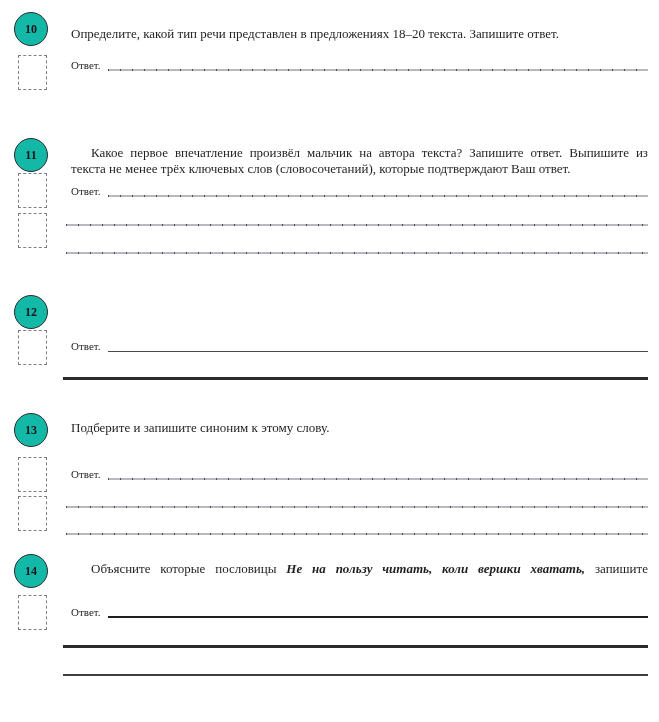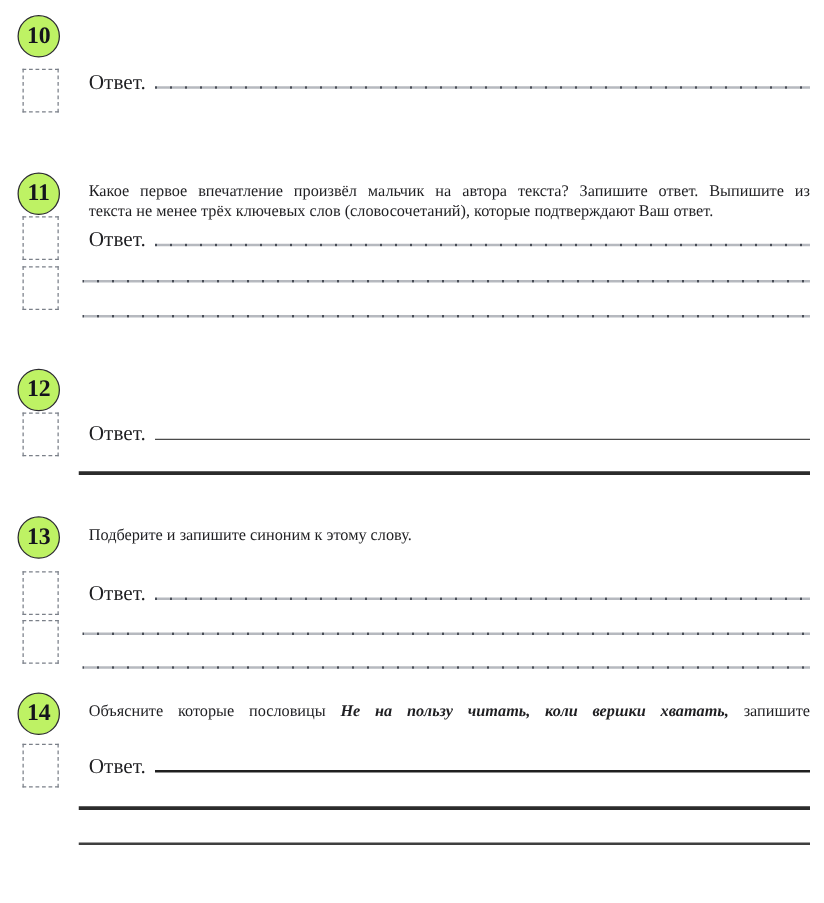--- a/index.html
+++ b/index.html
@@ -11,57 +11,60 @@
     font-family: "Liberation Serif", "DejaVu Serif", serif;
     color: #1f1f22;
     overflow: hidden;
   }
   .q { position: absolute; left: 0; width: 659px; }
 
   .badge {
     position: absolute; left: 14px; width: 34px; height: 34px;
     border: 1.6px solid #2c2c30; border-radius: 50%;
     display: flex; align-items: center; justify-content: center;
-    font-weight: 700; font-size: 19px; box-sizing: border-box;
-    background: #bef264; color: #14141c;
+    font-weight: 700; font-size: 12px; box-sizing: border-box;
+    background: #14b8a6; color: #14141c;
   }
   .cbx {
     position: absolute; left: 18px; width: 29px; height: 35px;
     border: 1px dashed #7b8089; box-sizing: border-box; background: #fff;
   }
   .qtext {
     position: absolute; left: 71px; width: 577px;
     font-size: 13px; line-height: 15.6px;
   }
-  .jl { text-align: justify; text-align-last: justify; }
+  .jl { text-align: justify; text-align-last: justify; margin-left: 20px; }
   .prov { font-weight: 700; font-style: italic; }
 
   .ansrow {
     position: absolute; left: 71px; width: 577px; height: 15px;
     display: flex; align-items: flex-end; gap: 7px;
   }
-  .anslabel { font-size: 17px; line-height: 15px; flex: 0 0 auto; }
+  .anslabel { font-size: 11px; line-height: 15px; flex: 0 0 auto; }
   .ansline { flex: 1 1 auto; margin-bottom: 2px; }
 
   .dot   { height: 2px;   background: repeating-linear-gradient(90deg,#474c56 0px,#474c56 1.5px,#b6b9bf 1.5px,#b6b9bf 12px); }
   .solid { height: 1.4px; background: #4a4a4a; }
   .bold  { height: 2.4px; background: #202020; }
 
   .fullline { position: absolute; left: 66px; width: 582px; }
   .sep      { position: absolute; left: 63px; width: 585px; height: 3px;   background: #2b2b2b; }
   .septhin  { position: absolute; left: 63px; width: 585px; height: 1.6px; background: #3f3f3f; }
 </style>
 </head>
 <body>
 
 <div class="page">
 
   <section class="q" style="top:10px;height:115px;">
     <div class="badge" style="top:2px;">
       <span>10</span>
+    </div>
+    <div class="qtext" style="top:16px;">
+      <div>Определите, какой тип речи представлен в предложениях 18–20 текста. Запишите ответ.</div>
     </div>
     <div class="cbx" style="top:45px;"></div>
     <div class="ansrow" style="top:48px;">
       <span class="anslabel">Ответ.</span>
       <span class="ansline dot"></span>
     </div>
   </section>
 
   <section class="q" style="top:135px;height:145px;padding-left:38px;">
     <div class="badge" style="top:3px;">

